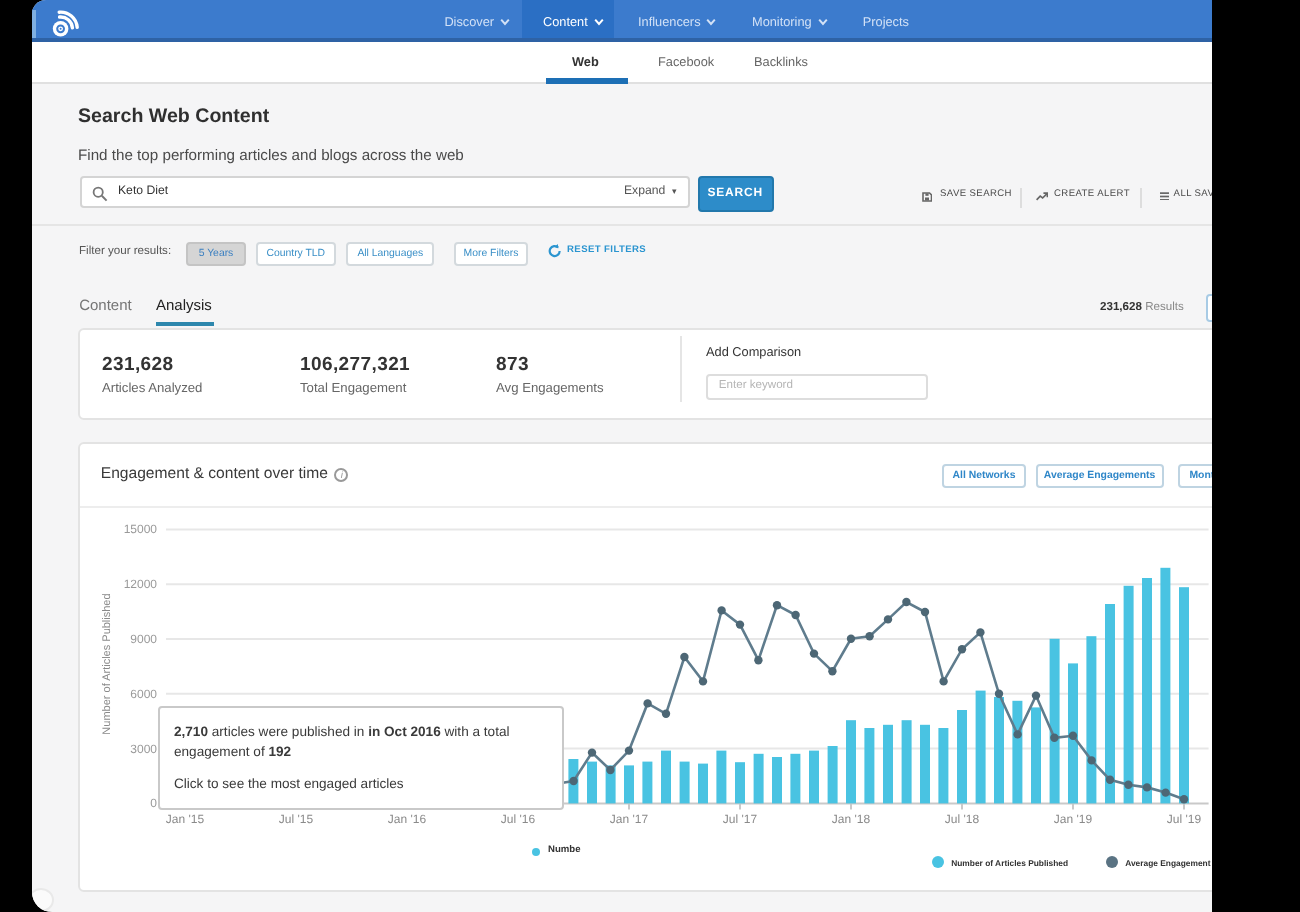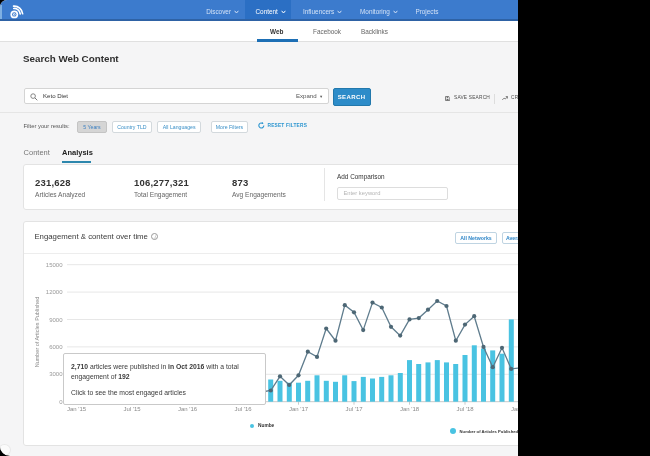--- a/index.html
+++ b/index.html
@@ -1,18 +1,18 @@
 <!DOCTYPE html>
 <html><head>
 <meta charset="utf-8">
 <style>
 * { margin:0; padding:0; box-sizing:border-box; }
 html,body { width:650px; height:456px; background:#000; overflow:hidden; }
 body { font-family:"Liberation Sans", sans-serif; }
-#win { position:absolute; left:0; top:0; width:518px; height:456px; background:#f5f5f6;
+#win { position:absolute; left:16px; top:0; width:590px; height:456px; background:#f5f5f6;
   border-radius:7px 0 0 10px; overflow:hidden; }
 .abs { position:absolute; }
 #nav { position:absolute; left:0; top:0; width:650px; height:19px; background:#3c7bcd; }
 #navline { position:absolute; left:0; top:19px; width:650px; height:1.5px; background:#2e62a5; }
 #nav .edge { position:absolute; left:0; top:5px; width:2px; height:14px; background:#7fb0e2; }
 .navitem { position:absolute; top:0; height:19px; line-height:23px; color:#d2e1f6; font-size:6.4px; font-weight:500; white-space:nowrap; }
 .navitem svg { margin-left:3px; }
 #navContent { position:absolute; left:245px; top:0; width:46px; height:19px; background:#2b6fc4; }
 .navsep { position:absolute; top:0; width:1px; height:19px; background:#356db8; }
 #avatar { position:absolute; left:616px; top:4.6px; width:13.5px; height:13.5px; border-radius:50%;
@@ -34,21 +34,21 @@
   border:1px solid #2278ac; border-radius:2px; color:#fff; font-size:6px; font-weight:bold;
   text-align:center; line-height:16.4px; letter-spacing:0.4px; }
 .action { position:absolute; top:94.9px; font-size:4.8px; color:#4c4c4c; font-weight:500; letter-spacing:0.2px; white-space:nowrap; }
 .vsep { position:absolute; top:93.5px; width:1px; height:10px; background:#ddd; }
 .flabel { position:absolute; left:23.5px; top:123px; font-size:5.8px; color:#555; }
 .pill { position:absolute; top:121px; height:12px; line-height:10.4px; font-size:5.2px; font-weight:500; text-align:center;
   border-radius:2px; background:#fff; border:1px solid #d3d9dd; color:#3a8fc7; white-space:nowrap; }
 .pill.sel { background:#d5d5d5; border:1px solid #c4c4c4; color:#3a7fc1; }
 .reset { position:absolute; top:123.2px; font-size:4.8px; font-weight:bold; color:#2b95d0; letter-spacing:0.2px; white-space:nowrap; }
 .ctab { position:absolute; top:148px; font-size:7.5px; color:#757575; white-space:nowrap; }
-.ctab.active { color:#222; font-weight:bold; }
+.ctab.active { color:#222; font-weight:normal; }
 #analine { position:absolute; left:62px; top:160.6px; width:29px; height:2.8px; background:#2d87ad; }
 .results { position:absolute; top:151.2px; font-size:5.8px; color:#888; white-space:nowrap; }
 .results b { color:#333; }
 #exportbtn { position:absolute; left:587px; top:147px; width:40px; height:14px; background:#fff;
   border:1px solid #a8cbe5; border-radius:2px; color:#2e86c8; font-size:6px; font-weight:bold;
   text-align:center; line-height:12.5px; white-space:nowrap; }
 .card { position:absolute; background:#fff; border:1px solid #e3e3e3; border-radius:3px; }
 .statnum { position:absolute; font-size:9.5px; font-weight:bold; color:#333; white-space:nowrap; letter-spacing:0.2px; }
 .statlbl { position:absolute; font-size:6.6px; color:#666; white-space:nowrap; }
 #cmpdiv { position:absolute; left:324.4px; top:167.8px; width:1px; height:33px; background:#e5e5e5; }
@@ -105,20 +105,21 @@
   </div>
   <div id="navline"></div>
   <div id="tabbar">
     <div class="tab active" style="left:270px">Web</div>
     <div class="tab" style="left:313px">Facebook</div>
     <div class="tab" style="left:361px">Backlinks</div>
     <div id="webline"></div>
   </div>
   <div id="secline"></div>
   <div class="h1">Search Web Content</div>
+  <div class="sub">Find the top performing articles and blogs across the web</div>
   <div id="searchbox">
     <svg class="abs" style="left:5.4px;top:4.2px" width="8" height="8" viewBox="0 0 8 8">
         <circle cx="3.1" cy="3.1" r="2.3" fill="none" stroke="#777" stroke-width="0.9"></circle>
         <line x1="4.9" y1="4.9" x2="7.3" y2="7.3" stroke="#777" stroke-width="1"></line>
       </svg>
     <div class="kw">Keto Diet</div>
     <div class="expand">Expand&nbsp;&nbsp;<span style="font-size:4.5px">▾</span></div>
   </div>
   <div id="searchbtn">SEARCH</div>
   <svg class="abs" style="left:445px;top:95.8px" width="5" height="5" viewBox="0 0 10 10">

